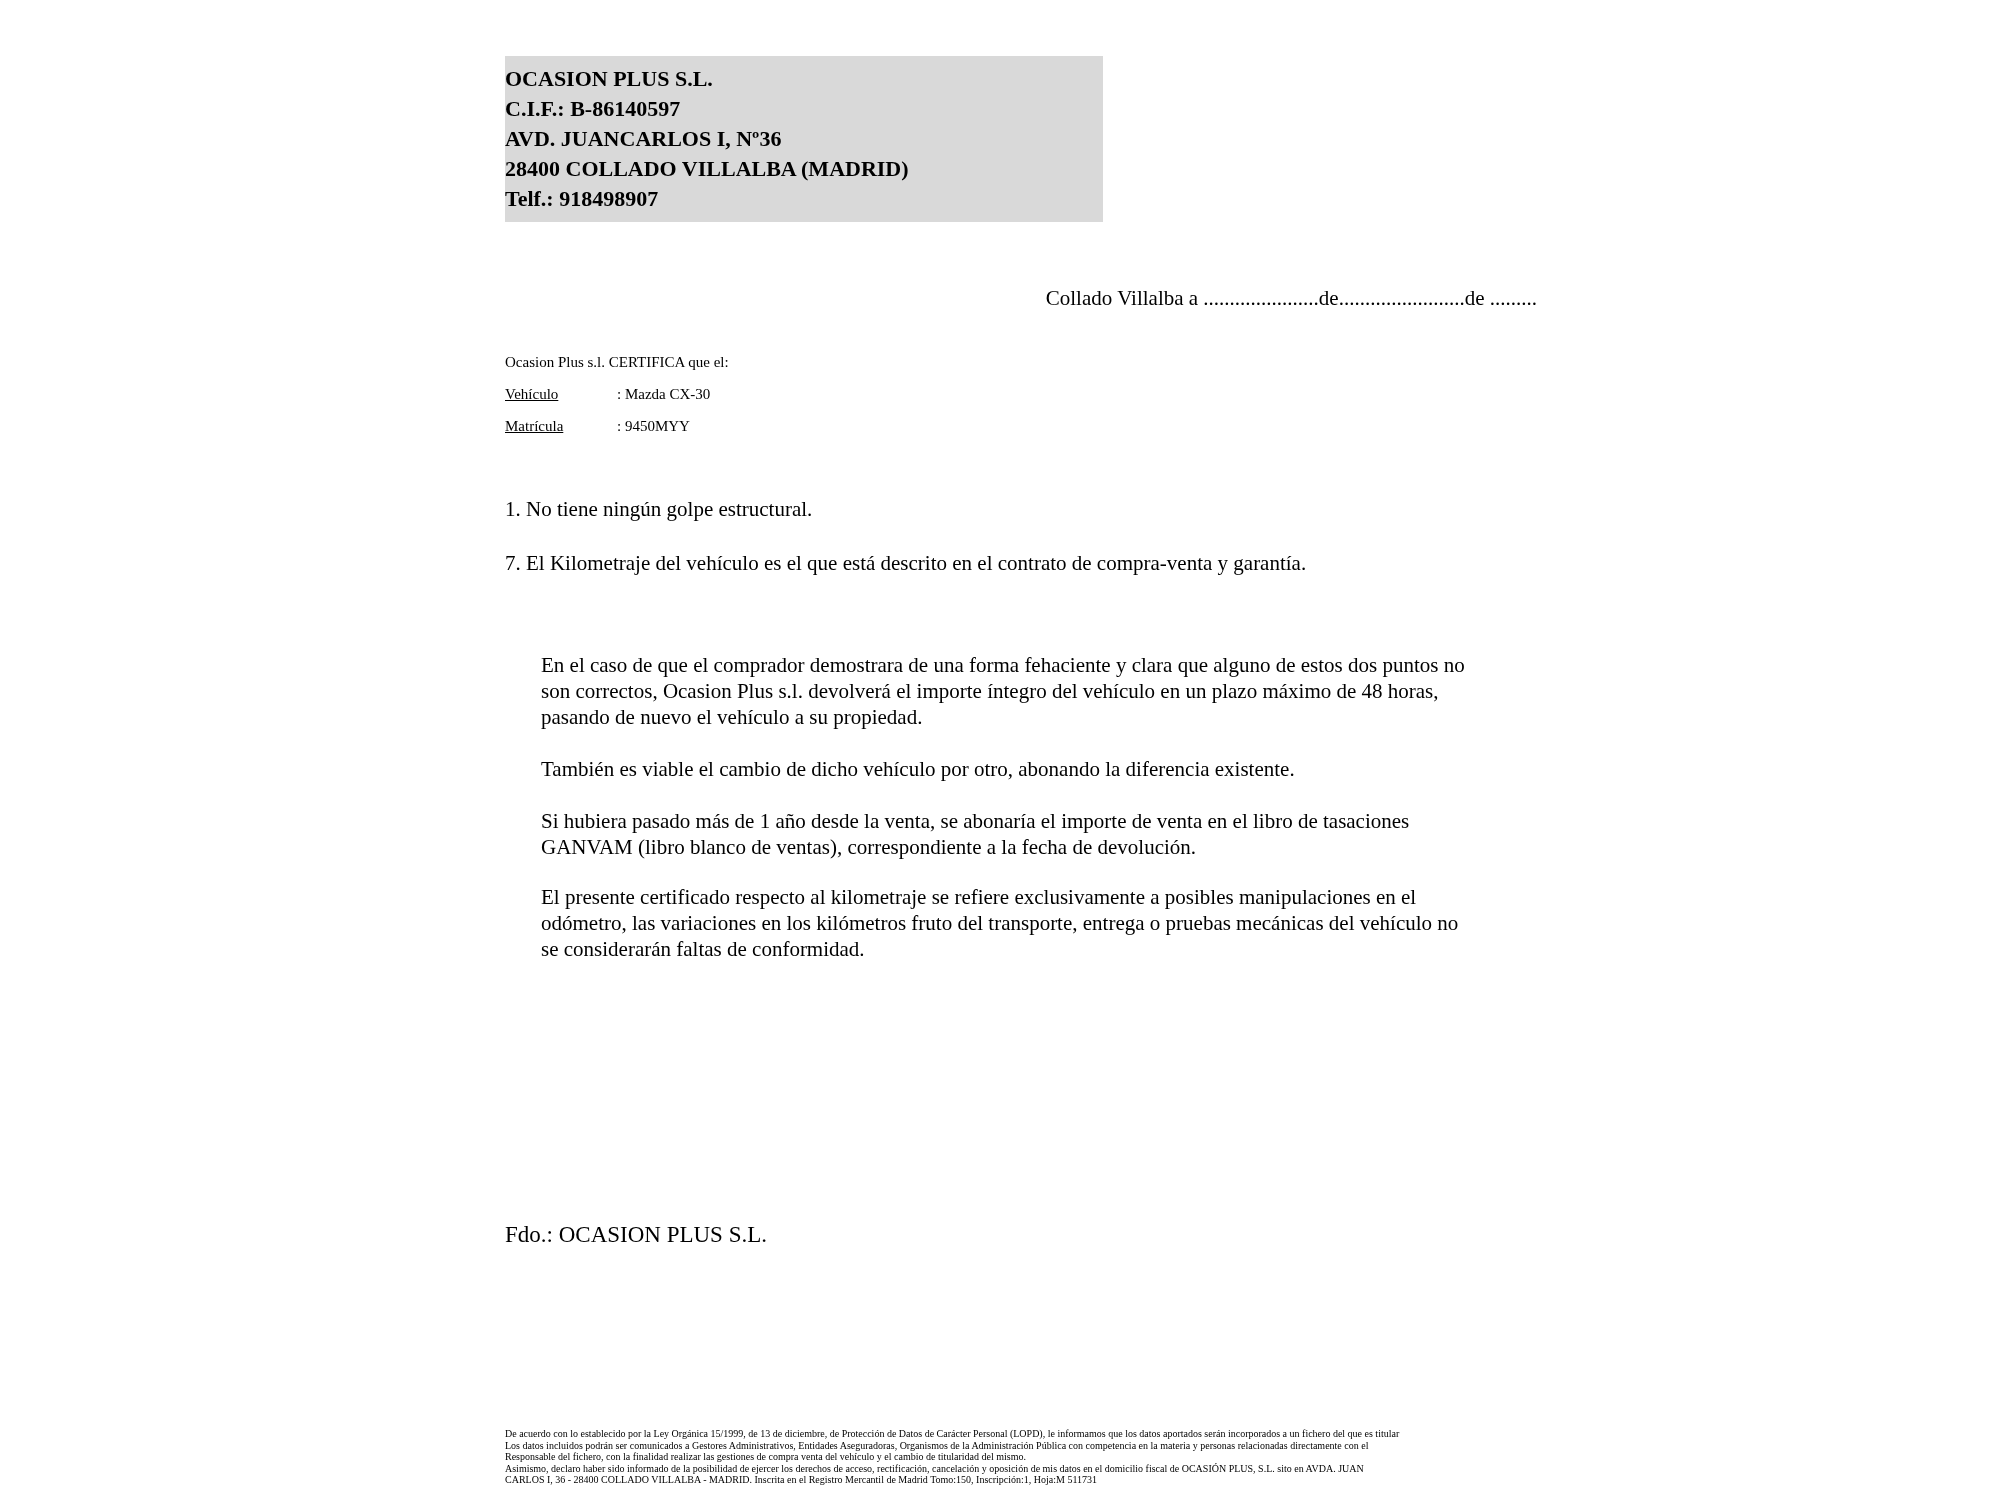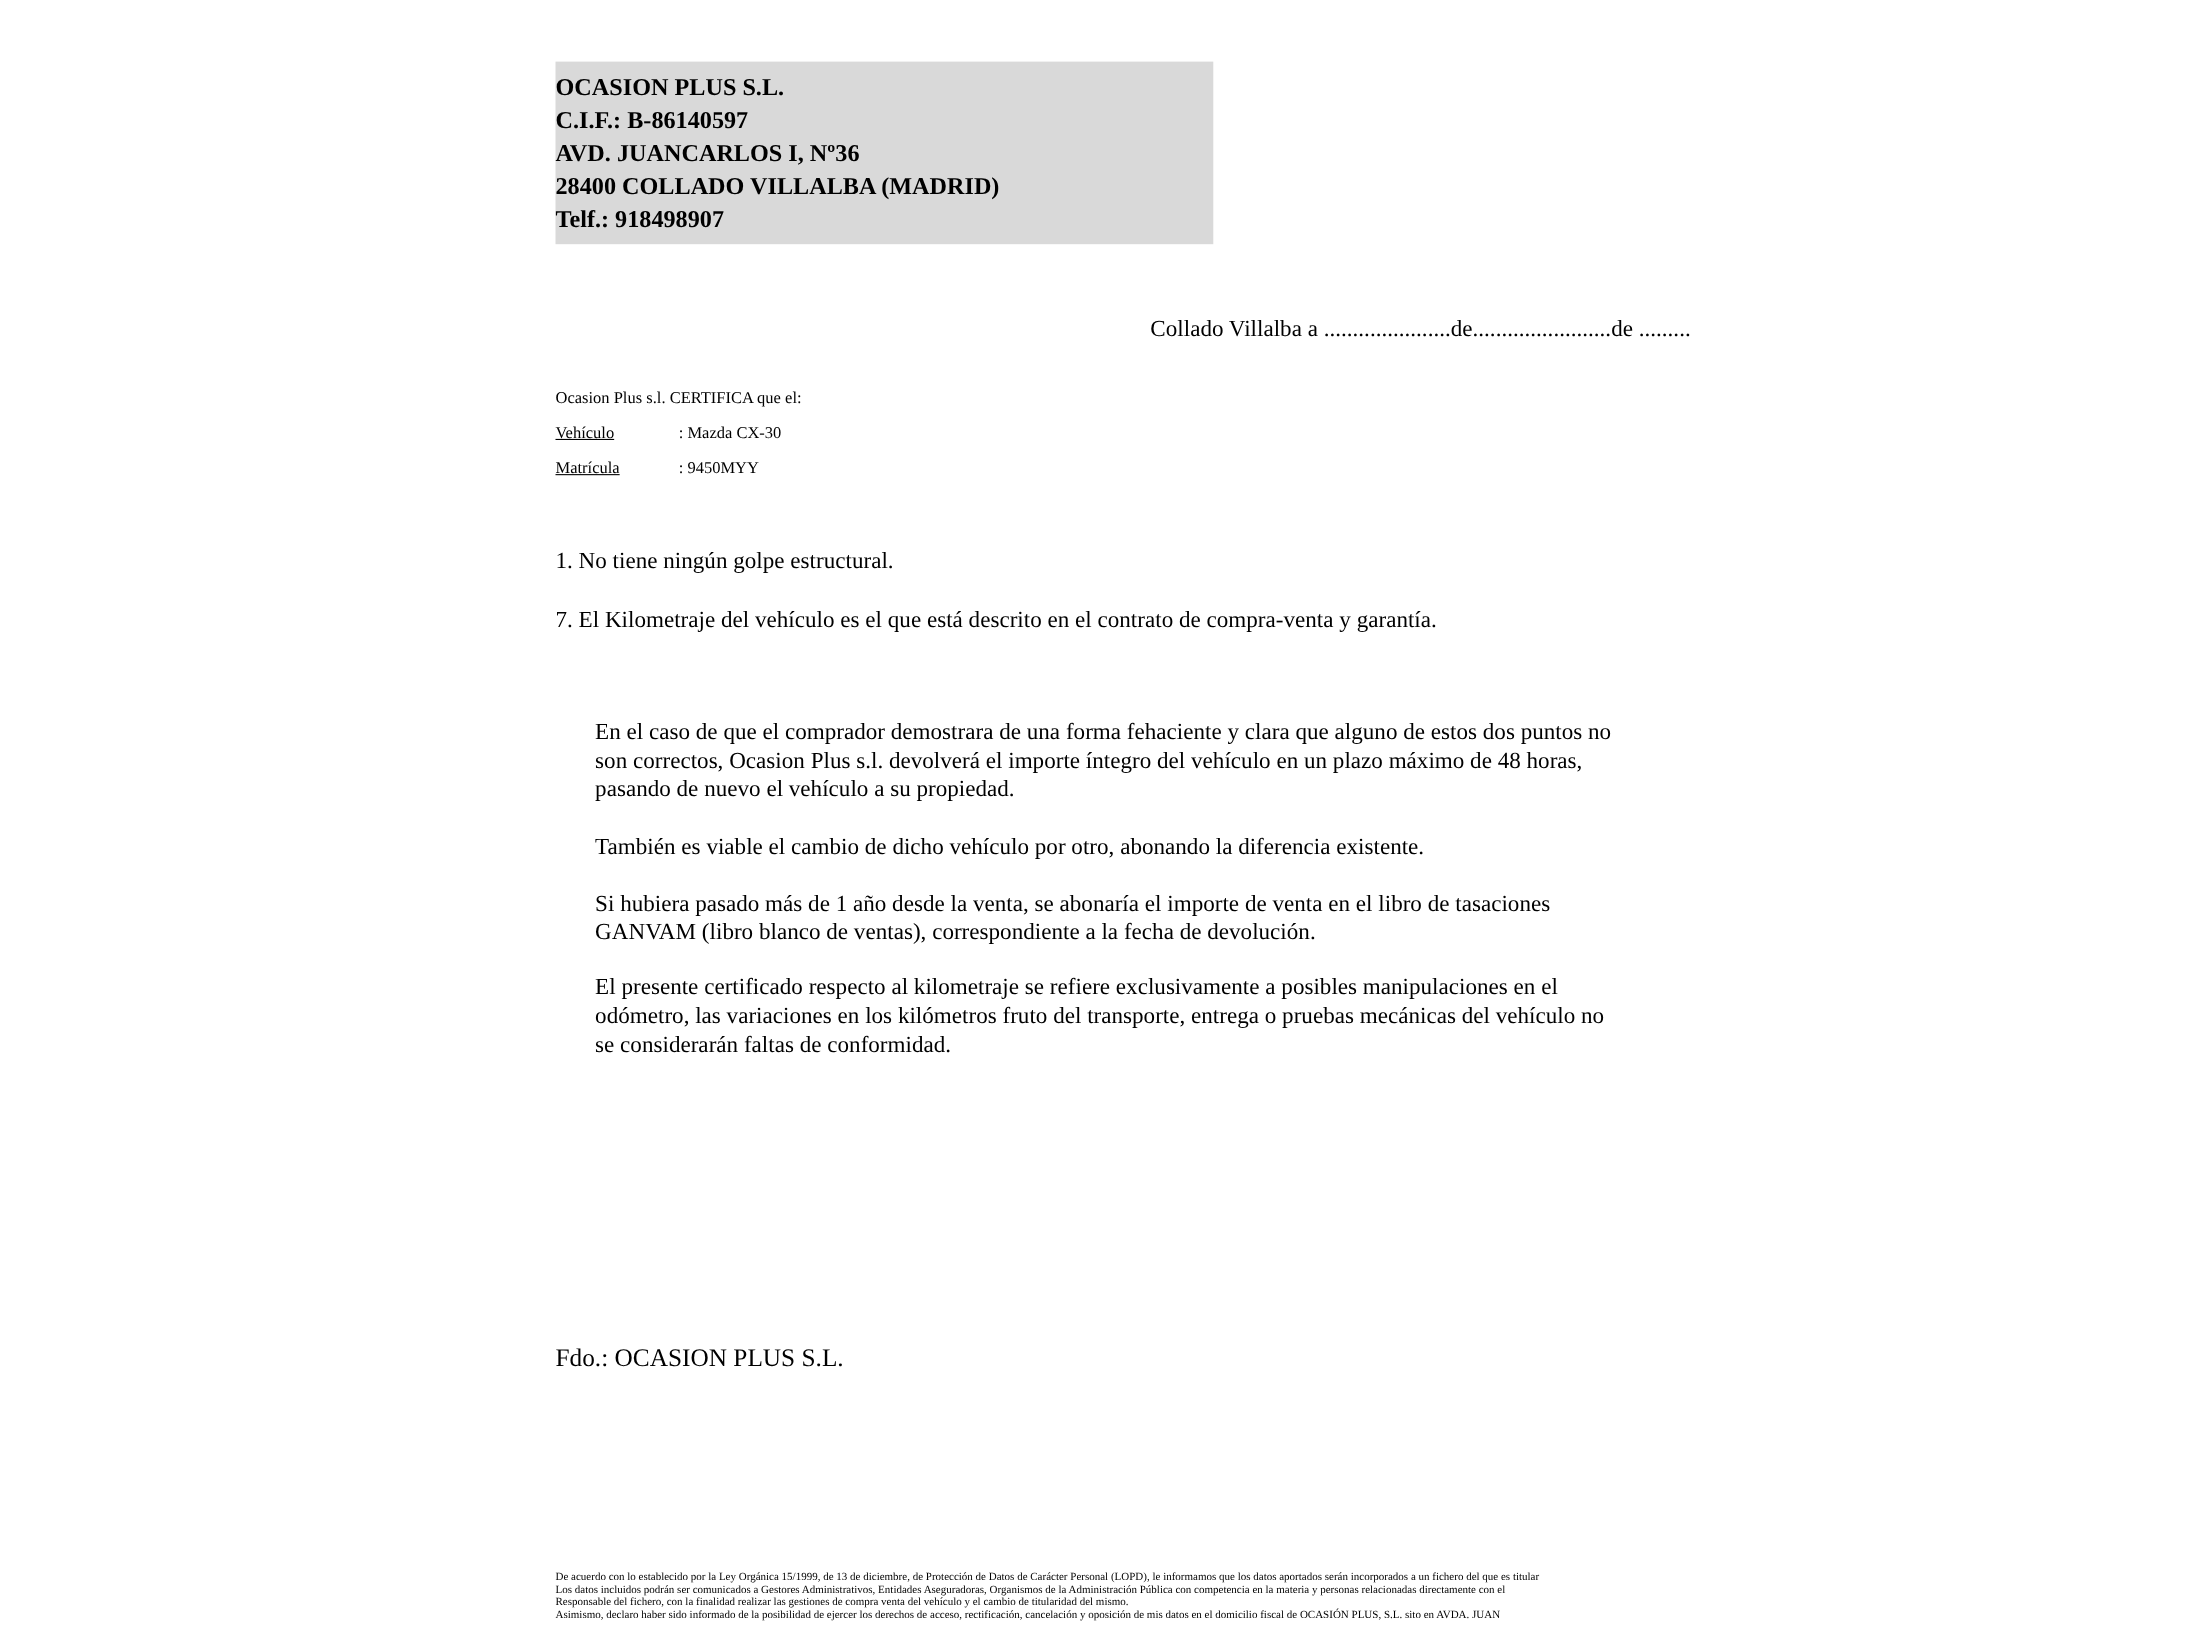--- a/index.html
+++ b/index.html
@@ -130,15 +130,16 @@
     <div>se considerarán faltas de conformidad.</div>
   </div>
 
   <div class="signature">Fdo.: OCASION PLUS S.L.</div>
 
   <div class="legal">
     <div>De acuerdo con lo establecido por la Ley Orgánica 15/1999, de 13 de diciembre, de Protección de Datos de Carácter Personal (LOPD), le informamos que los datos aportados serán incorporados a un fichero del que es titular</div>
     <div>Los datos incluidos podrán ser comunicados a Gestores Administrativos, Entidades Aseguradoras, Organismos de la Administración Pública con competencia en la materia y personas relacionadas directamente con el</div>
     <div>Responsable del fichero, con la finalidad realizar las gestiones de compra venta del vehículo y el cambio de titularidad del mismo.</div>
     <div>Asimismo, declaro haber sido informado de la posibilidad de ejercer los derechos de acceso, rectificación, cancelación y oposición de mis datos en el domicilio fiscal de OCASIÓN PLUS, S.L. sito en AVDA. JUAN</div>
+    <div>CARLOS I, 36 - 28400 COLLADO VILLALBA - MADRID. Inscrita en el Registro Mercantil de Madrid Tomo:150, Inscripción:1, Hoja:M 511731</div>
   </div>
 
 </div>
 
 </body></html>

